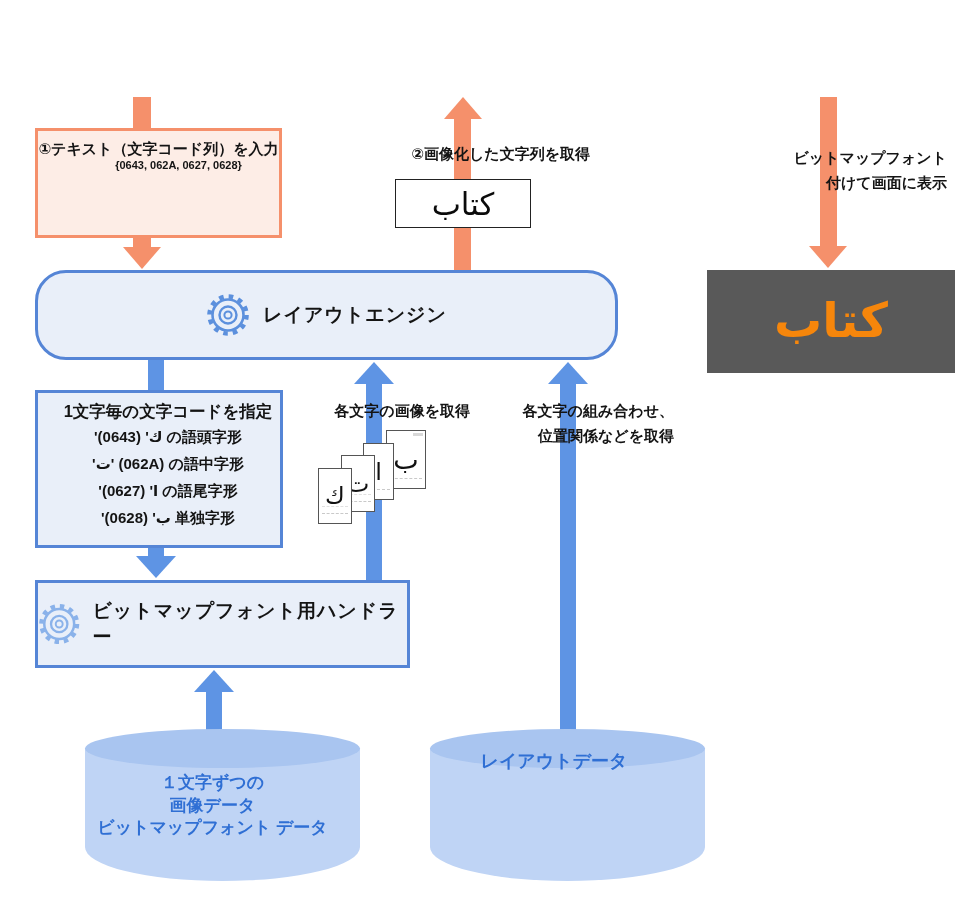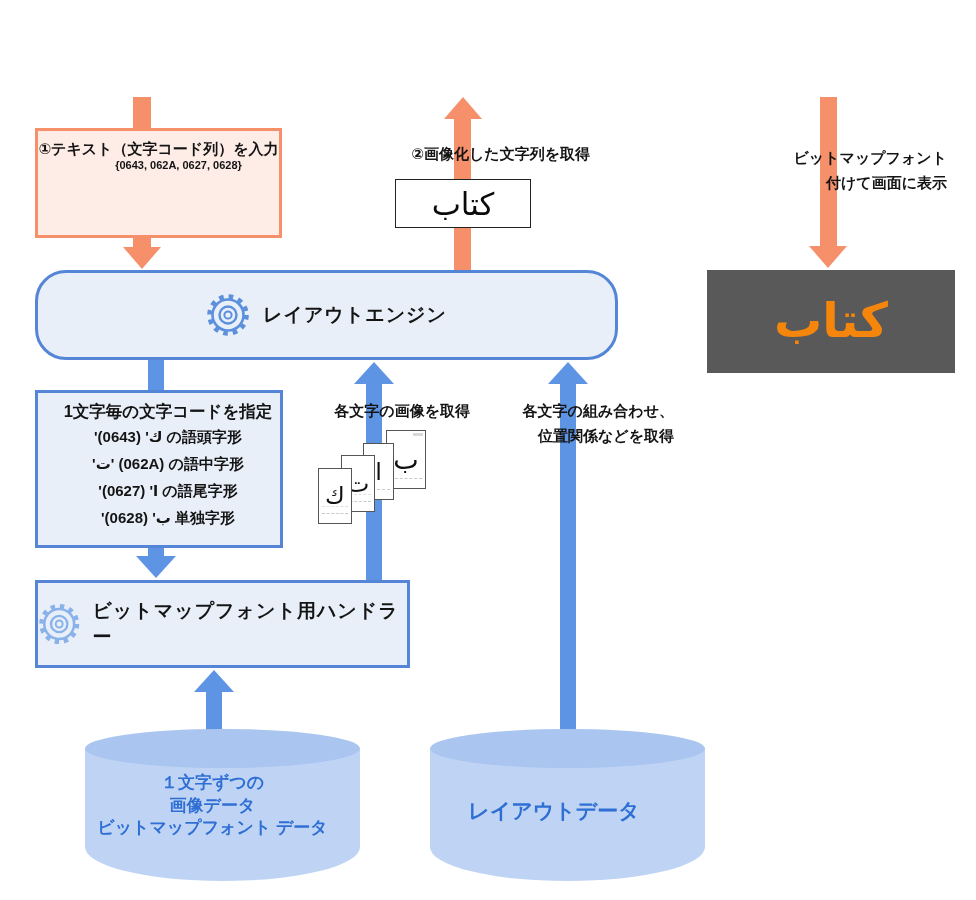--- a/index.html
+++ b/index.html
@@ -137,15 +137,15 @@
   <div class="abs" style="left:85px;top:748px;width:275px;height:133px;background:var(--db-body);border-radius:0 0 50% 50% / 0 0 34px 34px;z-index:2;"></div>
   <div class="abs" style="left:85px;top:729px;width:275px;height:39px;background:var(--db-top);border-radius:50%;z-index:2;"></div>
   <div class="abs dbtext" style="left:75px;top:772px;width:275px;font-size:17px;line-height:22.5px;">
     <div>１文字ずつの</div>
     <div>画像データ</div>
     <div>ビットマップフォント データ</div>
   </div>
 
   <div class="abs" style="left:430px;top:748px;width:275px;height:133px;background:var(--db-body);border-radius:0 0 50% 50% / 0 0 34px 34px;z-index:2;"></div>
   <div class="abs" style="left:430px;top:729px;width:275px;height:39px;background:var(--db-top);border-radius:50%;z-index:2;"></div>
-  <div class="abs dbtext" style="left:430px;top:797px;width:248px;font-size:21px;">レイアウトデータ</div>
+  <div class="abs dbtext" style="left:430px;top:749px;width:248px;font-size:18px;">レイアウトデータ</div>
 
 </div>
 
 </body></html>

